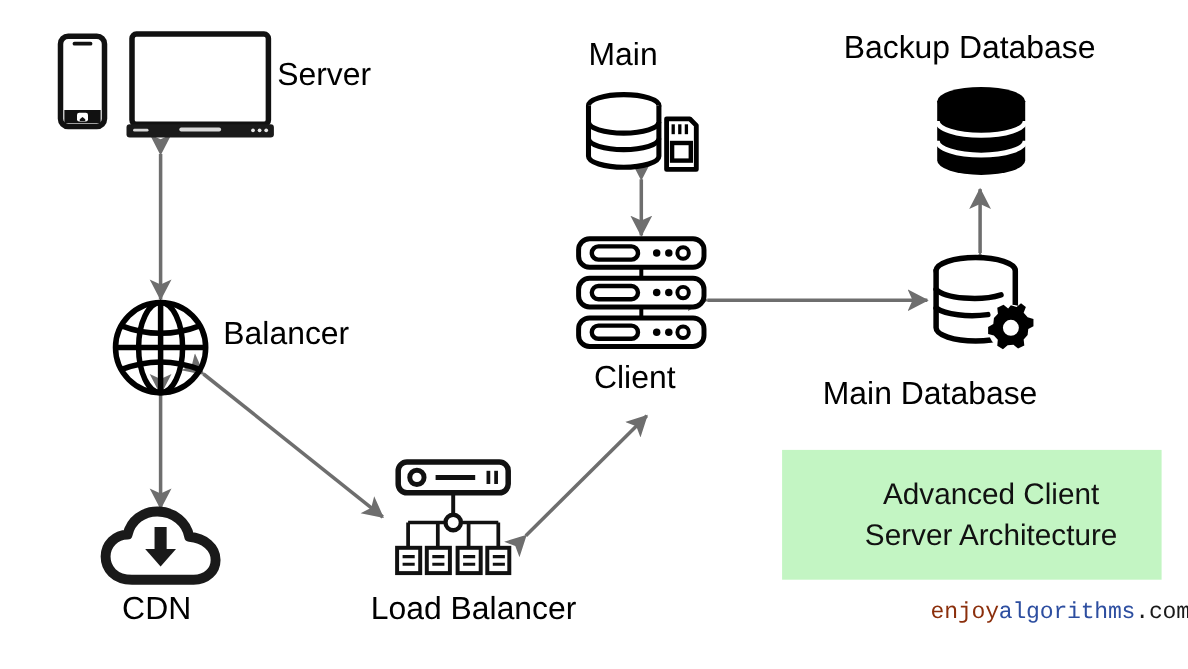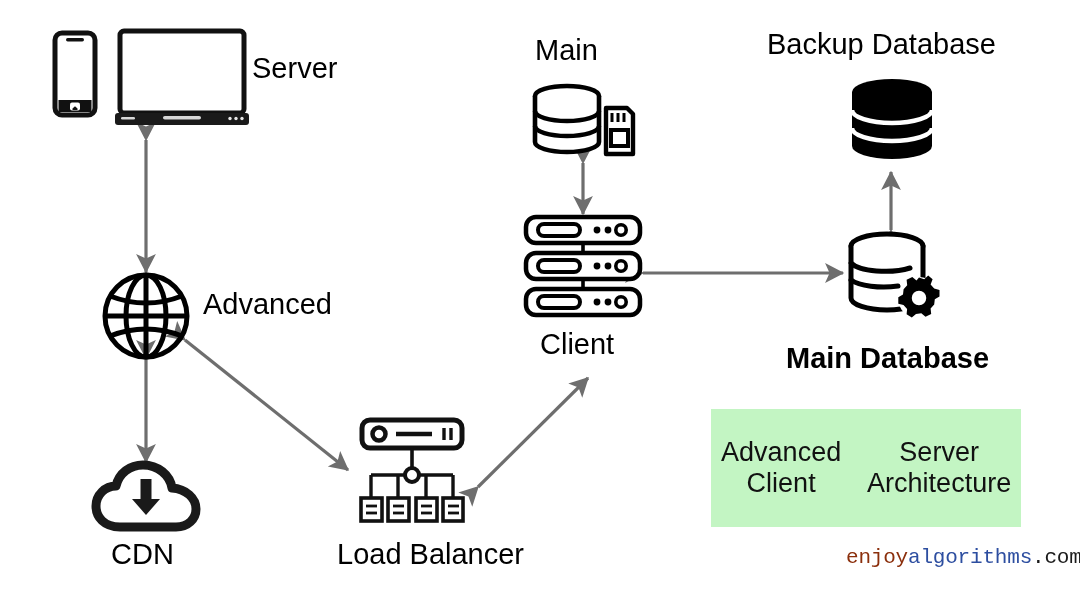--- a/index.html
+++ b/index.html
@@ -36,24 +36,25 @@
 
   
   #caption-box {
     position: absolute;
     left: 711px;
     top: 409px;
     width: 310px;
     height: 118px;
     background: #c3f5c3;
     display: flex;
-    flex-direction: row;
+    flex-direction: column;
     align-items: center;
     justify-content: center;
     gap: 6px;
+    padding-left: 35px;
   }
   #caption-box .cap-line {
     font-size: 27px;
     color: #111111;
     font-family: "Liberation Sans", sans-serif;
     line-height: 1.15;
     text-align: center;
   }
 
   
@@ -130,21 +131,21 @@
       <g fill="none" stroke="#000000" stroke-width="5">
         <circle cx="50" cy="44" r="41"></circle>
         <line x1="50" y1="3" x2="50" y2="85"></line>
         <line x1="9" y1="44" x2="91" y2="44"></line>
         <ellipse cx="50" cy="44" rx="20" ry="41"></ellipse>
         <path d="M14 24 Q50 38 86 24"></path>
         <path d="M14 64 Q50 50 86 64"></path>
       </g>
     </svg>
   </div>
-  <div class="label big" style="left:203px; top:290px;">Advanced</div>
+  <div class="label big" style="left:203px; top:290px;">Balancer</div>
 
   <div class="node" style="left:92px; top:463px;">
     <svg width="110" height="72" viewBox="0 0 110 72">
       <path d="M28 64 C12 64 4 54 4 43 C4 32 13 23 24 23 C27 10 38 2 51 2
                C66 2 78 12 80 25 C94 26 104 35 104 46 C104 56 96 64 84 64 Z" fill="#ffffff" stroke="#1a1a1a" stroke-width="9" stroke-linejoin="round"></path>
       <path d="M54 16 L54 38" stroke="#1a1a1a" stroke-width="11" stroke-linecap="butt"></path>
       <path d="M40 36 L54 52 L68 36 Z" fill="#1a1a1a"></path>
     </svg>
   </div>
   <div class="label big" style="left:111px; top:540px;">CDN</div>
@@ -261,21 +262,21 @@
         <circle cx="71" cy="66" r="21" fill="#ffffff"></circle>
         <path d="M71 45.5 L76.2 47.2 L80.2 43.6 L84.6 47.2 L82.6 52.4 L86.2 56.4
                  L91.5 58.1 L91.5 64.5 L86.8 67.2 L86.2 72.6 L82.6 76.6
                  L83.2 82 L77.5 84.8 L73.3 81.3 L68 81.9 L63.8 85.4 L58.6 82.3
                  L59.1 76.9 L55.5 72.9 L50.3 71.7 L50.3 65.3 L55 62.6
                  L55.6 57.2 L59.2 53.2 L58.6 47.8 L64.3 45 L68.5 48.5 Z" fill="#000000"></path>
         <circle cx="71" cy="66" r="9.5" fill="#ffffff" stroke="#000000" stroke-width="4.5"></circle>
       </g>
     </svg>
   </div>
-  <div class="label big" style="left:786px; top:344px;font-weight:bold;">Main Database</div>
+  <div class="label big" style="left:748px; top:344px;">Main Database</div>
 
   <div id="caption-box">
     <div class="cap-line">Advanced Client</div>
     <div class="cap-line">Server Architecture</div>
   </div>
 
   <div id="watermark">
     <span class="w-enjoy">enjoy</span><span class="w-algo">algorithms</span><span class="w-com">.com</span>
   </div>
 

